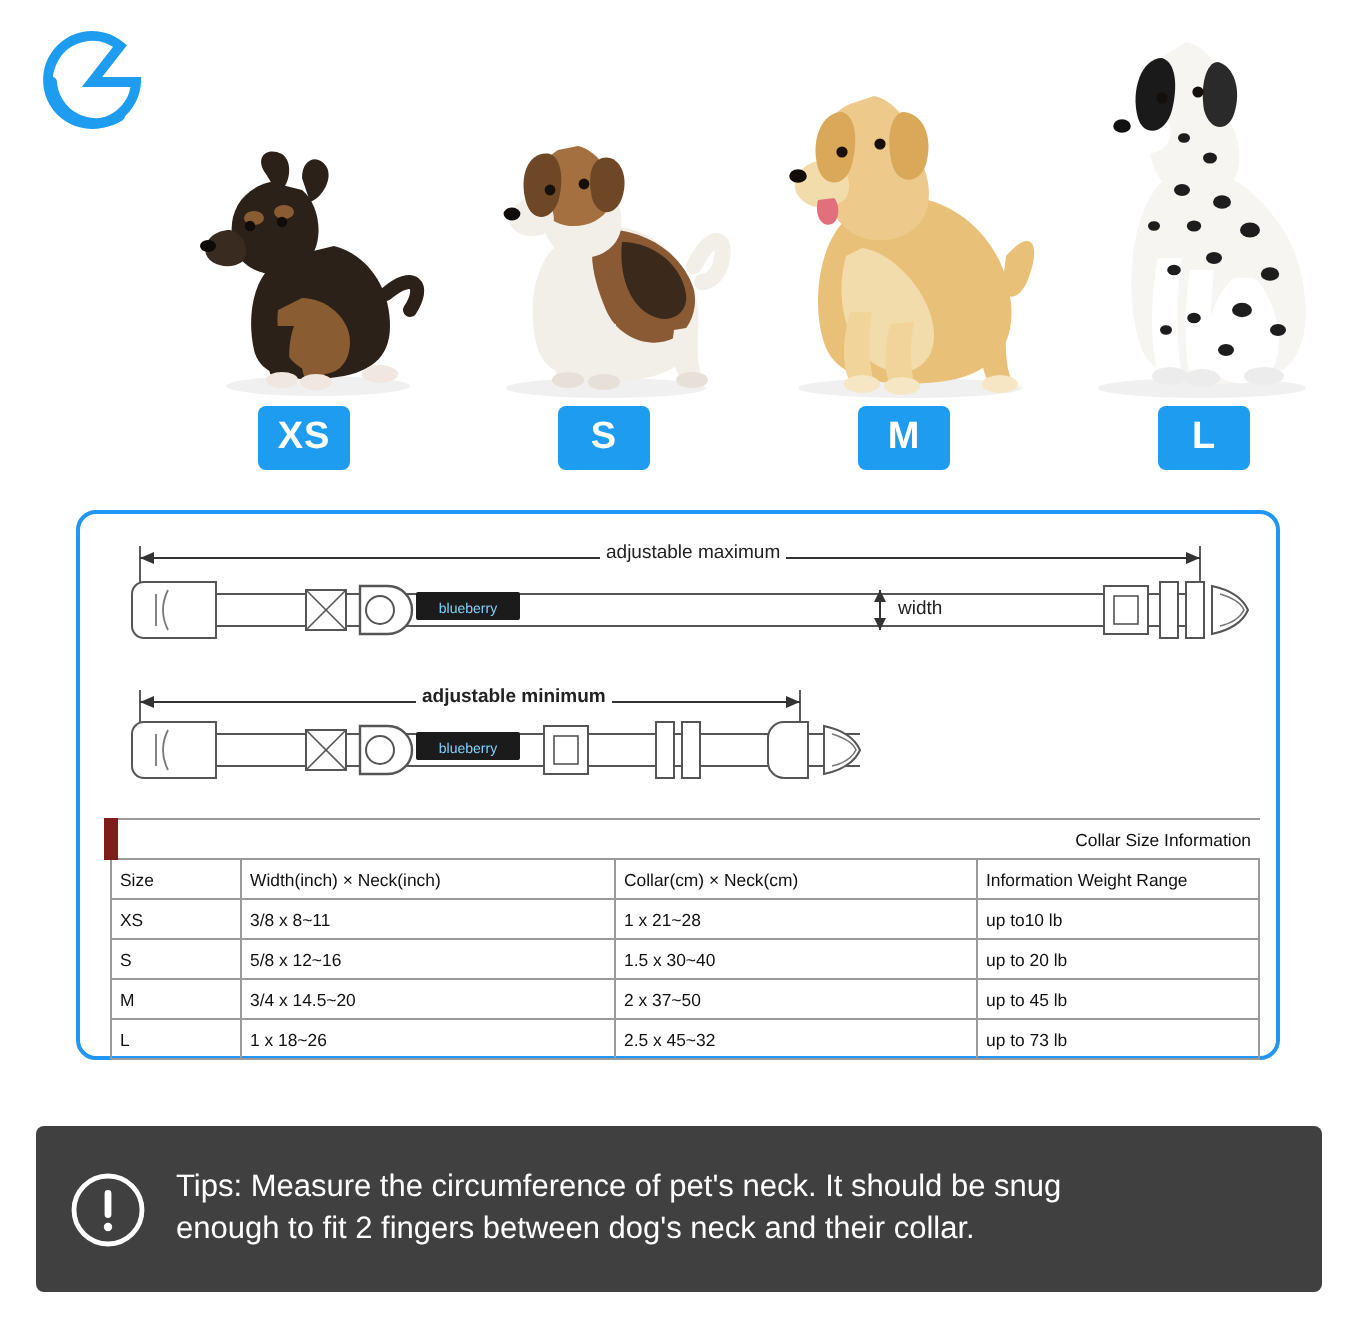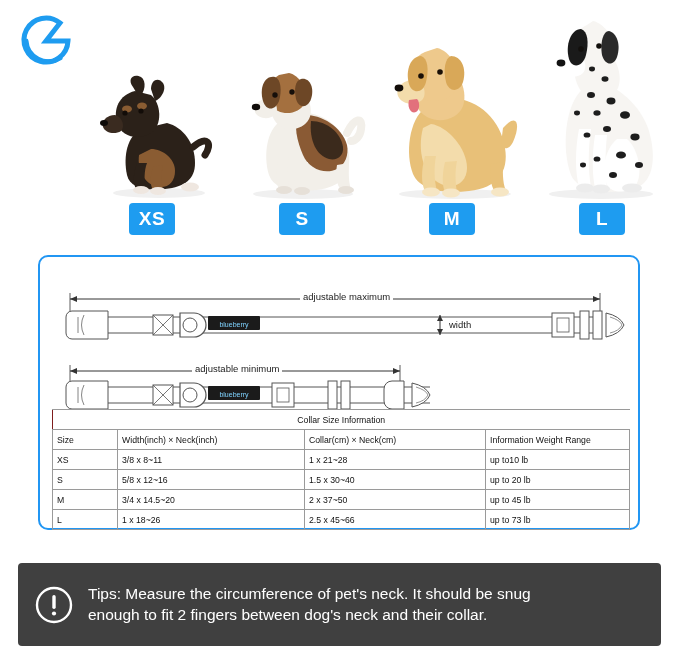--- a/index.html
+++ b/index.html
@@ -83,21 +83,20 @@
     border: 2px solid #2196F3;
     border-radius: 10px;
     background: #ffffff;
     box-sizing: border-box;
   }
 
   .diagram {
     position: relative;
     width: 100%;
     height: 148px;
-    margin-top: 20px;
   }
 
   .dim-label {
     position: absolute;
     font-size: 9.5px;
     color: #222;
     background: #ffffff;
     padding: 0 3px;
     white-space: nowrap;
   }
@@ -114,23 +113,23 @@
     width: 100%;
     font-size: 8.7px;
     color: #111;
   }
   table.size-table td {
     border: 1px solid #9a9a9a;
     padding: 3px 4px;
     height: 13px;
   }
   table.size-table td.caption {
-    text-align: center;
+    text-align: right;
     border-right: none;
-    border-left: 1px solid #7f1d1d;
+    border-left: 7px solid #7f1d1d;
   }
   .cap-row td {
     border-bottom: 1px solid #9a9a9a;
   }
 
   
   .tips {
     position: absolute;
     left: 18px;
     top: 563px;
@@ -399,21 +398,21 @@
       <rect x="237" y="111" width="12" height="14" fill="none" stroke="#555" stroke-width="0.8"></rect>
       <rect x="288" y="104" width="9" height="28" fill="#fff" stroke="#555" stroke-width="1"></rect>
       <rect x="301" y="104" width="9" height="28" fill="#fff" stroke="#555" stroke-width="1"></rect>
       <path d="M352 104 h12 v28 h-12 a8 8 0 0 1 -8 -8 v-12 a8 8 0 0 1 8 -8 z" fill="#fff" stroke="#555" stroke-width="1"></path>
       <path d="M372 106 q14 3 18 12 q-4 9 -18 12 z" fill="#fff" stroke="#555" stroke-width="1"></path>
       <path d="M376 110 q10 3 12 8 q-3 6 -12 8" fill="none" stroke="#777" stroke-width="0.8"></path>
     </svg>
 
     <div class="dim-label" style="left:260px; top:14px;">adjustable maximum</div>
     <div class="dim-label" style="left:406px; top:42px;">width</div>
-    <div class="dim-label" style="left:152px; top:86px;">adjustable minimum</div>
+    <div class="dim-label" style="left:168px; top:86px;font-weight:bold;">adjustable minimum</div>
   </div>
 
   <div class="table-wrap">
     <table class="size-table">
       <tbody>
         <tr class="cap-row">
           <td class="caption" colspan="4">Collar Size Information</td>
         </tr>
         <tr>
           <td style="width:56px;">Size</td>
@@ -435,21 +434,21 @@
         </tr>
         <tr>
           <td>M</td>
           <td>3/4 x 14.5~20</td>
           <td>2 x 37~50</td>
           <td>up to 45 lb</td>
         </tr>
         <tr>
           <td>L</td>
           <td>1 x 18~26</td>
-          <td>2.5 x 45~66</td>
+          <td>2.5 x 45~32</td>
           <td>up to 73 lb</td>
         </tr>
       </tbody>
     </table>
   </div>
 </div>
 
 <div class="tips">
   <div class="tips-icon">
     <svg width="40" height="40" viewBox="0 0 40 40">

